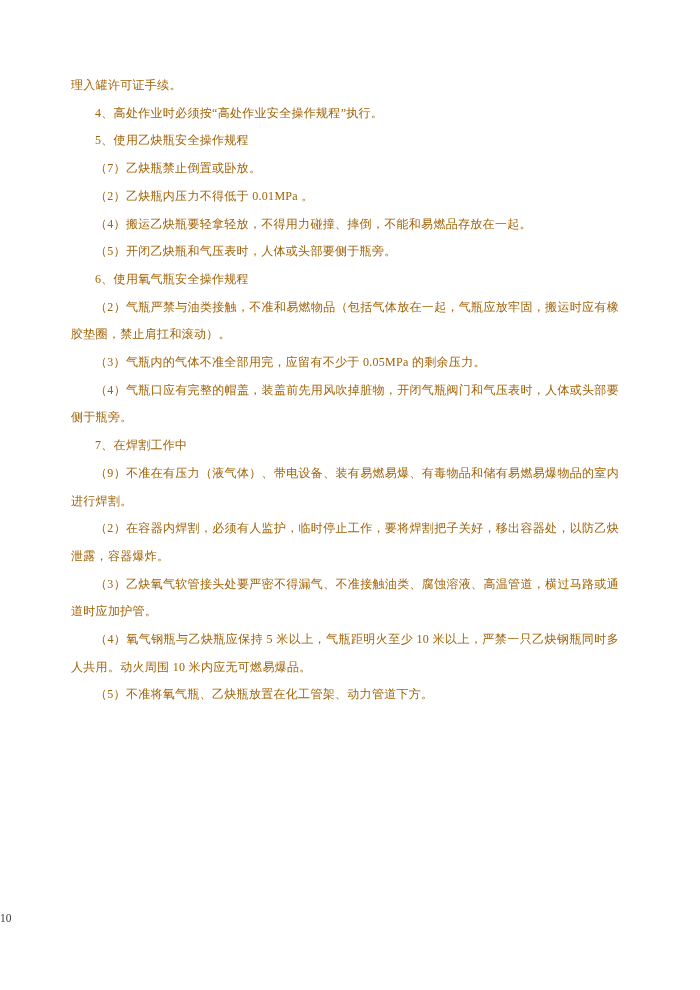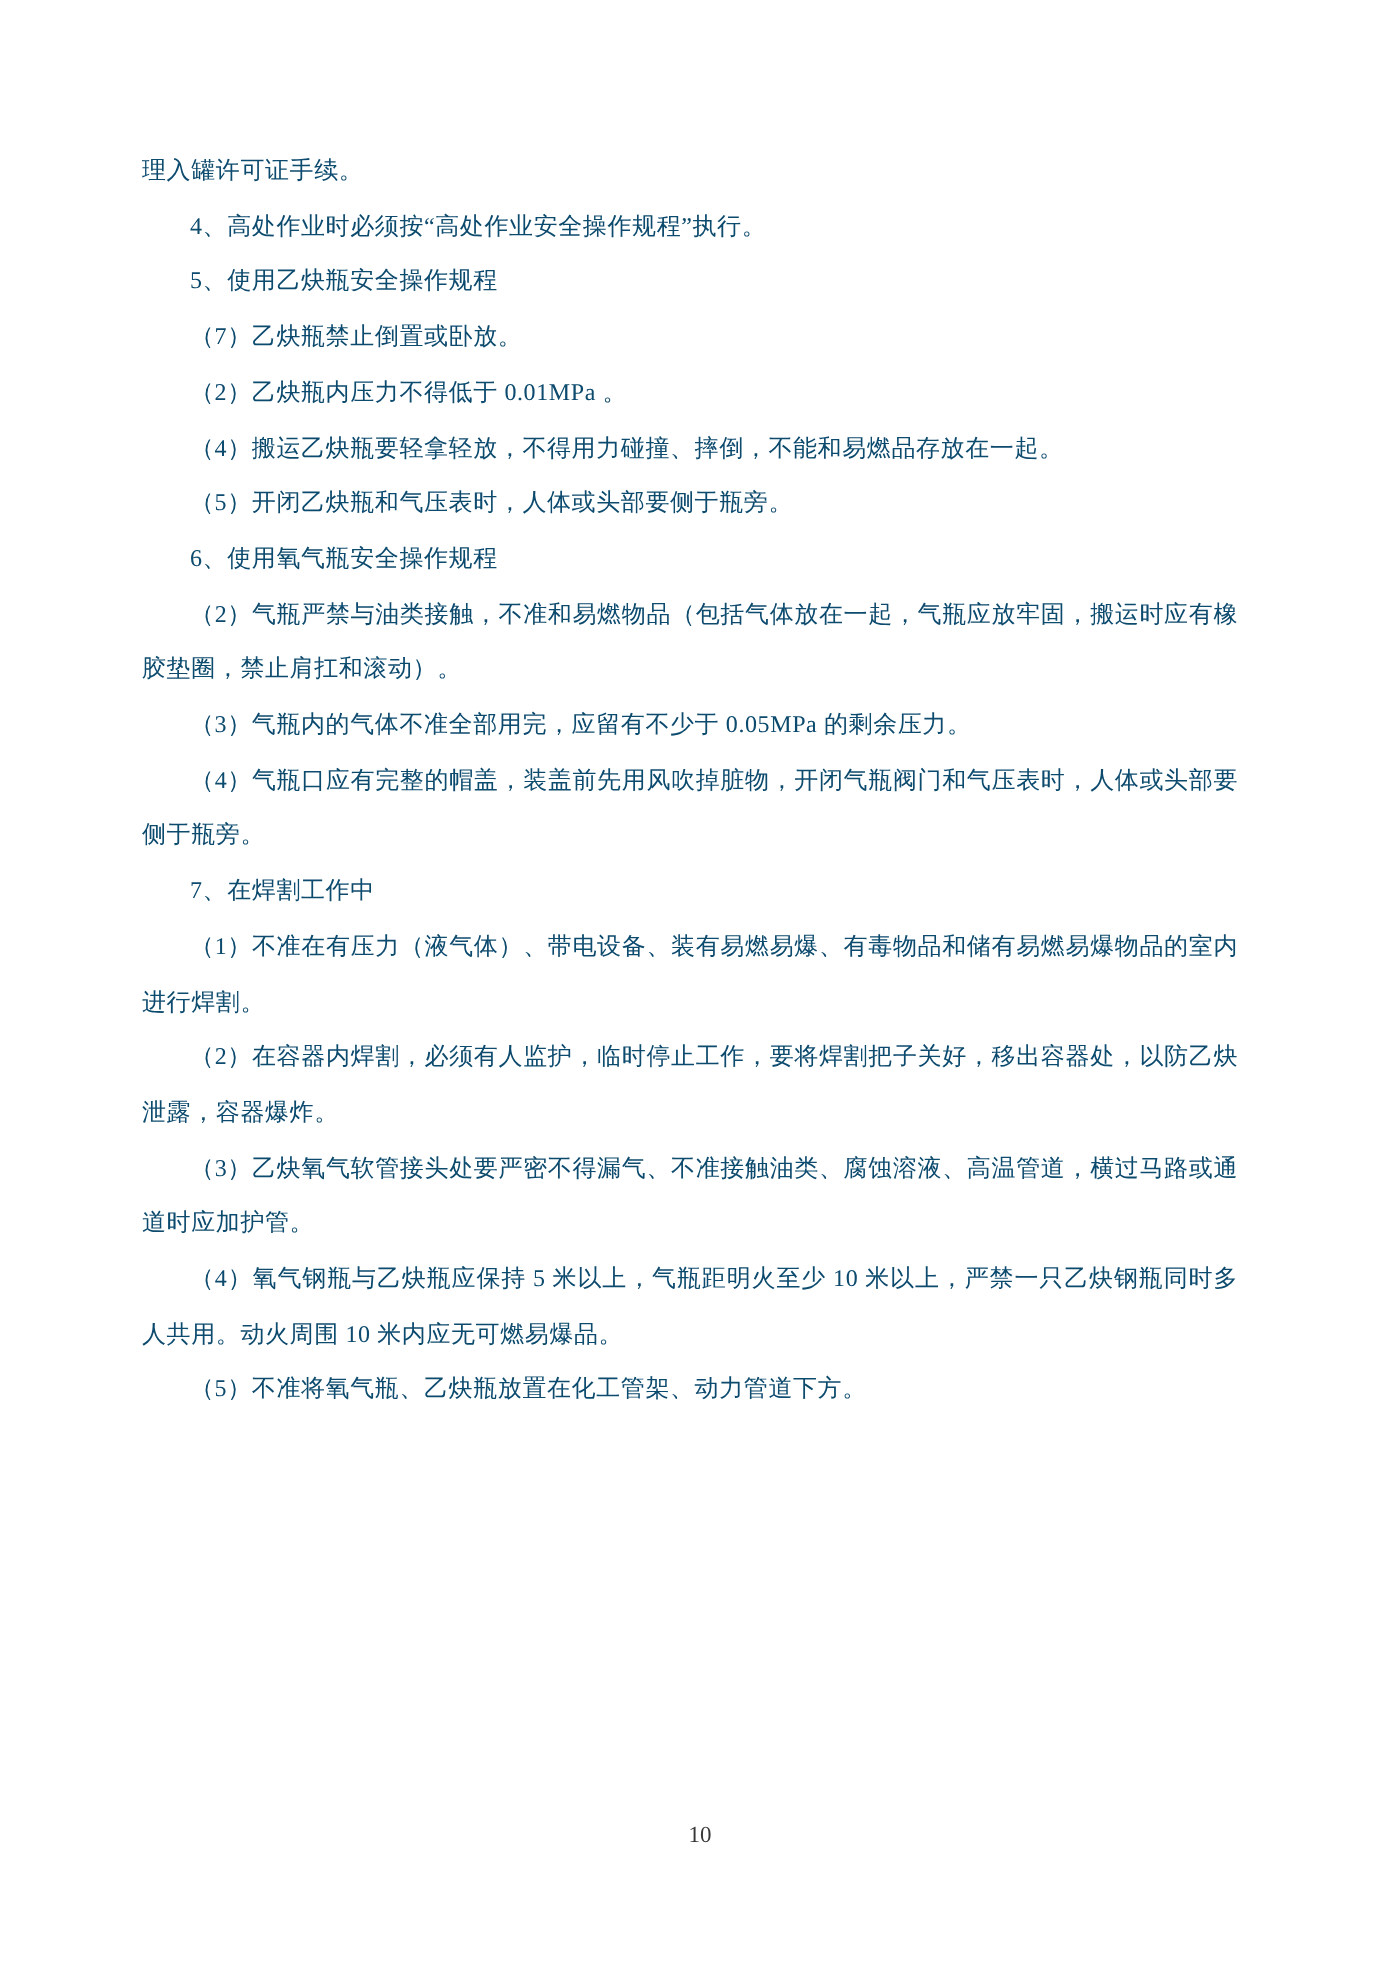--- a/index.html
+++ b/index.html
@@ -15,38 +15,38 @@
     overflow: hidden;
     font-family: "Liberation Serif", "DejaVu Serif", serif;
   }
   .content {
     position: absolute;
     left: 71px;
     top: 72px;
     width: 548px;
     font-size: 12px;
     line-height: 27.7px;
-    color: #0c4a6e;
+    color: #a16207;
     text-align: justify;
     letter-spacing: 0.3px;
   }
   .content p {
     margin: 0;
     padding: 0;
     text-indent: 2em;
   }
   .content p.no-indent {
     text-indent: 0;
   }
   .page-number {
     position: absolute;
     top: 912px;
     left: 0;
     right: 0;
-    text-align: center;
+    text-align: left;
     font-size: 11.5px;
     color: #383838;
   }
 </style>
 </head>
 <body>
 
 <div class="page">
   <div class="content">
       <p class="no-indent">理入罐许可证手续。</p>
@@ -54,20 +54,20 @@
       <p>5、使用乙炔瓶安全操作规程</p>
       <p>（7）乙炔瓶禁止倒置或卧放。</p>
       <p>（2）乙炔瓶内压力不得低于 0.01MPa 。</p>
       <p>（4）搬运乙炔瓶要轻拿轻放，不得用力碰撞、摔倒，不能和易燃品存放在一起。</p>
       <p>（5）开闭乙炔瓶和气压表时，人体或头部要侧于瓶旁。</p>
       <p>6、使用氧气瓶安全操作规程</p>
       <p>（2）气瓶严禁与油类接触，不准和易燃物品（包括气体放在一起，气瓶应放牢固，搬运时应有橡胶垫圈，禁止肩扛和滚动）。</p>
       <p>（3）气瓶内的气体不准全部用完，应留有不少于 0.05MPa 的剩余压力。</p>
       <p>（4）气瓶口应有完整的帽盖，装盖前先用风吹掉脏物，开闭气瓶阀门和气压表时，人体或头部要侧于瓶旁。</p>
       <p>7、在焊割工作中</p>
-      <p>（1）不准在有压力（液气体）、带电设备、装有易燃易爆、有毒物品和储有易燃易爆物品的室内进行焊割。</p>
+      <p>（9）不准在有压力（液气体）、带电设备、装有易燃易爆、有毒物品和储有易燃易爆物品的室内进行焊割。</p>
       <p>（2）在容器内焊割，必须有人监护，临时停止工作，要将焊割把子关好，移出容器处，以防乙炔泄露，容器爆炸。</p>
       <p>（3）乙炔氧气软管接头处要严密不得漏气、不准接触油类、腐蚀溶液、高温管道，横过马路或通道时应加护管。</p>
       <p>（4）氧气钢瓶与乙炔瓶应保持 5 米以上，气瓶距明火至少 10 米以上，严禁一只乙炔钢瓶同时多人共用。动火周围 10 米内应无可燃易爆品。</p>
       <p>（5）不准将氧气瓶、乙炔瓶放置在化工管架、动力管道下方。</p>
     </div>
   <div class="page-number">10</div>
 </div>
 
 </body></html>

